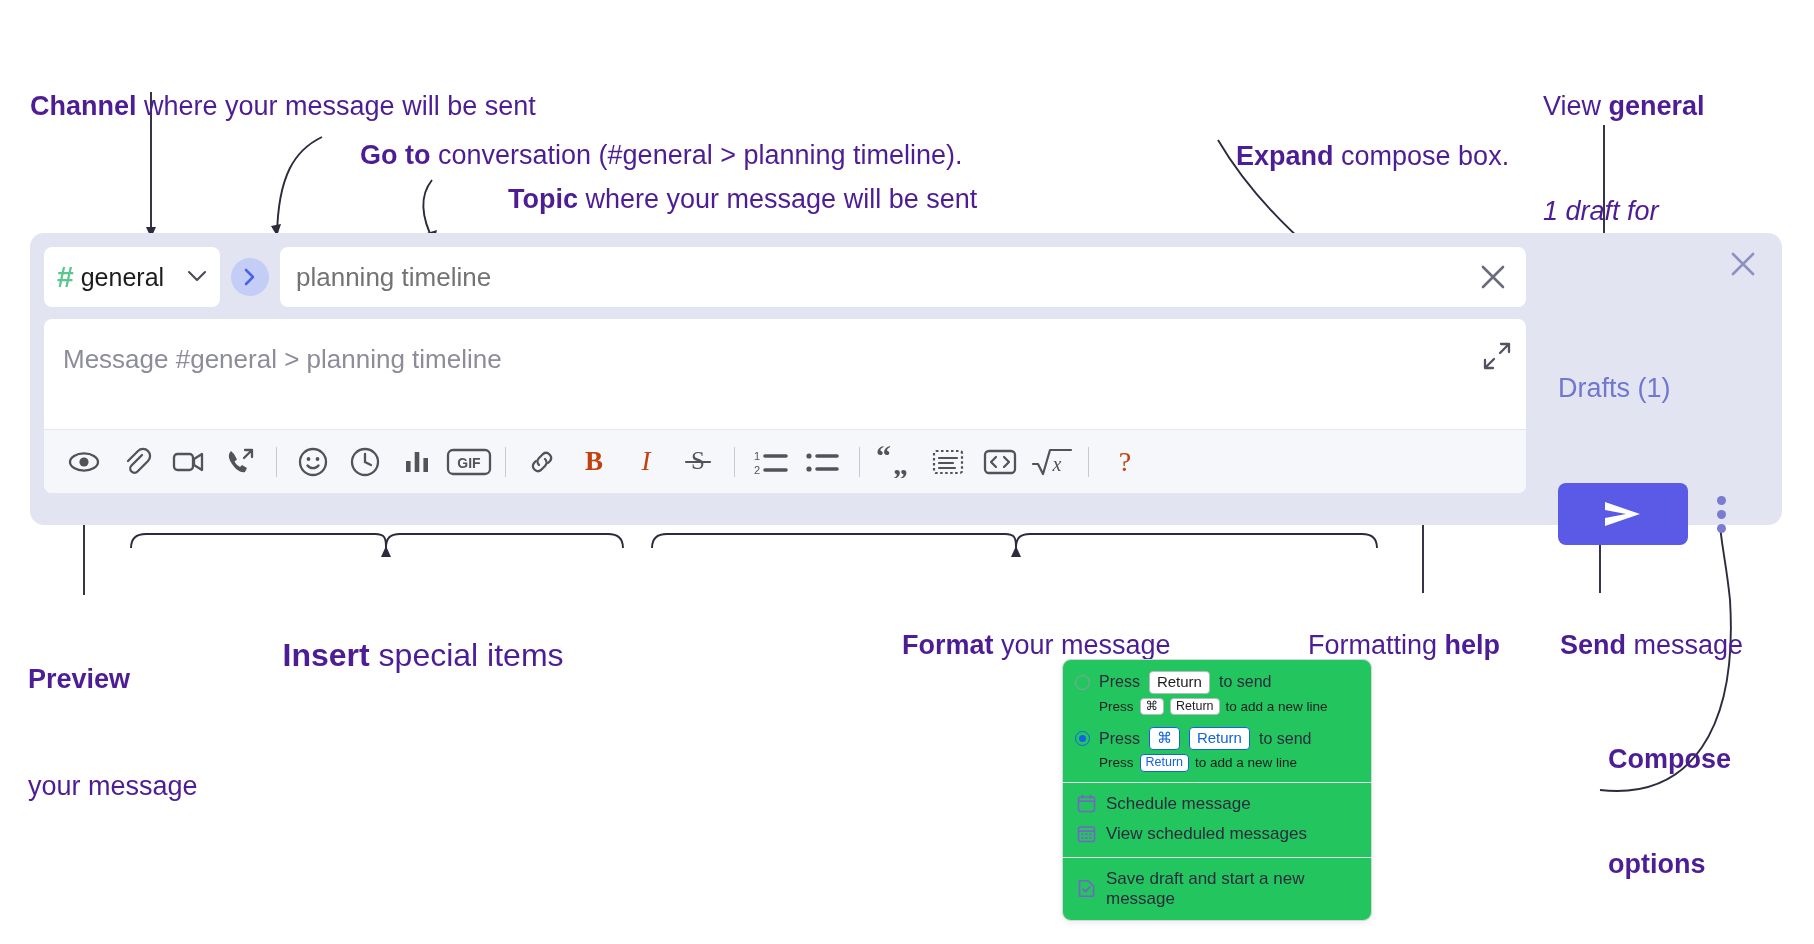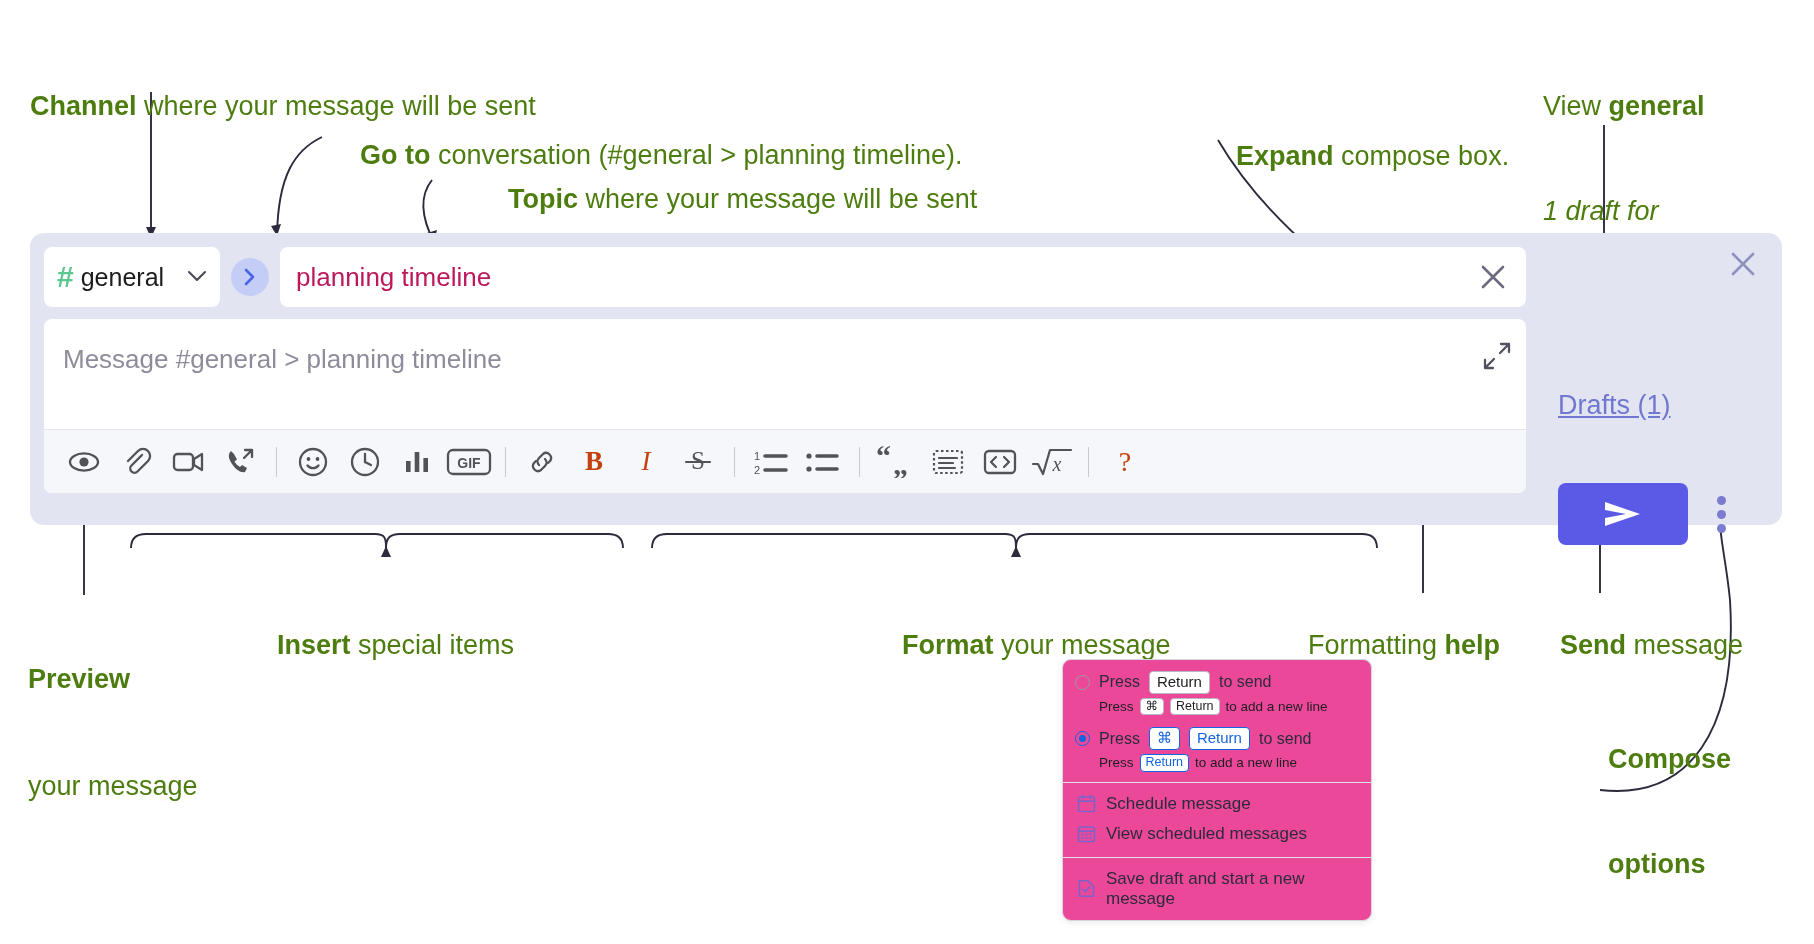--- a/index.html
+++ b/index.html
@@ -5,21 +5,21 @@
   * { box-sizing: border-box; margin: 0; padding: 0; }
   html, body {
     width: 1814px; height: 944px;
     background: #ffffff;
     font-family: "Liberation Sans", sans-serif;
     color: #2b2b3d;
     overflow: hidden;
   }
   #root { position: relative; width: 1814px; height: 944px; }
 
-  .anno { position: absolute; color: #4d7c0f; line-height: 1.25; white-space: pre; }
+  .anno { position: absolute; color: #4c1d95; line-height: 1.25; white-space: pre; }
   .anno b { font-weight: 700; }
   .anno i { font-style: italic; }
 
   svg.lines { position: absolute; left: 0; top: 0; width: 1814px; height: 944px; pointer-events: none; }
 
   
   .compose {
     position: absolute; left: 30px; top: 233px;
     width: 1752px; height: 292px;
     background: #e2e4f2; border-radius: 14px;
@@ -37,21 +37,21 @@
 
   .gobtn {
     width: 38px; height: 38px; border-radius: 50%; background: #c3cdf6;
     margin: 0 11px; display: flex; align-items: center; justify-content: center;
     color: #4a63e7; font-size: 21px; font-weight: 700; cursor: pointer; flex: none;
   }
 
   .topic {
     flex: 1; height: 60px; background: #ffffff; border-radius: 8px;
     display: flex; align-items: center; padding: 0 16px;
-    font-size: 26px; color: #be185d;
+    font-size: 26px; color: #737373;
   }
   .topic .clear { margin-left: auto; color: #6b6b80; display: flex; }
 
   .msgbox {
     margin-top: 12px; background: #ffffff; border-radius: 8px;
     height: 174px; position: relative; overflow: hidden;
   }
   .placeholder {
     position: absolute; left: 19px; top: 25px;
     font-size: 26px; color: #8c8c9a;
@@ -62,35 +62,35 @@
     position: absolute; left: 0; right: 0; bottom: 0; height: 64px;
     background: #f6f7fb; border-top: 1px solid #e6e6ee;
     display: flex; align-items: center; padding: 0 14px; gap: 0px;
   }
   .tool { width: 52px; height: 46px; display: flex; align-items: center; justify-content: center; color: #c2410c; cursor: pointer; }
   .divider { width: 1px; height: 30px; background: #c9c9d4; margin: 0 10px; flex: none; }
 
   .right-pane { position: absolute; left: 1512px; top: 0; right: 0; height: 292px; }
   .close-x { position: absolute; right: 22px; top: 14px; color: #8e90c0; cursor: pointer; }
   .drafts {
-    position: absolute; left: 16px; top: 157px;
-    font-size: 27px; color: #6f77cf; cursor: pointer; text-decoration: underline;
+    position: absolute; left: 16px; top: 140px;
+    font-size: 27px; color: #6f77cf; cursor: pointer;
   }
   .sendbtn {
     position: absolute; left: 16px; top: 250px; width: 130px; height: 62px;
     background: #5a5ae6; border-radius: 8px; display: flex; align-items: center;
     justify-content: center; cursor: pointer;
   }
   .kebab { position: absolute; left: 175px; top: 263px; display: flex; flex-direction: column; gap: 5px; cursor: pointer; }
   .kebab i { width: 9px; height: 9px; border-radius: 50%; background: #7b7bcf; display: block; }
 
   
   .menu {
     position: absolute; left: 1062px; top: 659px; width: 310px;
-    background: #ec4899; border: 1px solid #d6d6de; border-radius: 9px;
+    background: #22c55e; border: 1px solid #d6d6de; border-radius: 9px;
     box-shadow: 0 2px 6px rgba(0,0,0,.08); padding: 9px 0 6px 0;
   }
   .opt { display: flex; align-items: center; padding: 2px 12px; gap: 9px; font-size: 16px; cursor: pointer; }
   .radio { width: 15px; height: 15px; border-radius: 50%; border: 1.6px solid #9a9aa5; flex: none; position: relative; }
   .radio.on { border-color: #1264e0; }
   .radio.on::after { content:""; position:absolute; left:3px; top:3px; width:7px; height:7px; border-radius:50%; background:#1264e0; }
   .sub { display: flex; align-items: center; gap: 6px; font-size: 13.5px; padding: 2px 12px 2px 36px; color: #1d1d22; }
   .key {
     border: 1px solid #b9b9c2; border-radius: 4px; padding: 1px 7px;
     font-size: 15px; line-height: 1.25; color: #1d1d22; background: #fff; display: inline-block;
@@ -167,21 +167,21 @@
     <div><span>View </span><b>general</b></div>
     <div style="margin-top:4px;"><i>1 draft for</i></div>
     <div style="margin-top:4px;"><i>this conversation</i></div>
   </div>
 
   <div class="anno" style="left:28px; top:595px; font-size:27px;">
     <div><b>Preview</b></div>
     <div style="margin-top:6px;"><span>your message</span></div>
   </div>
 
-  <div class="anno" style="left:247px; top:595px; font-size:27px;">
+  <div class="anno" style="left:247px; top:595px; font-size:32px;">
     <b>Insert</b><span> special items</span>
   </div>
 
   <div class="anno" style="left:1278px; top:595px; font-size:27px;">
     <span>Formatting </span><b>help</b>
   </div>
 
   <div class="anno" style="left:872px; top:595px; font-size:27px;">
     <b>Format</b><span> your message</span>
   </div>

